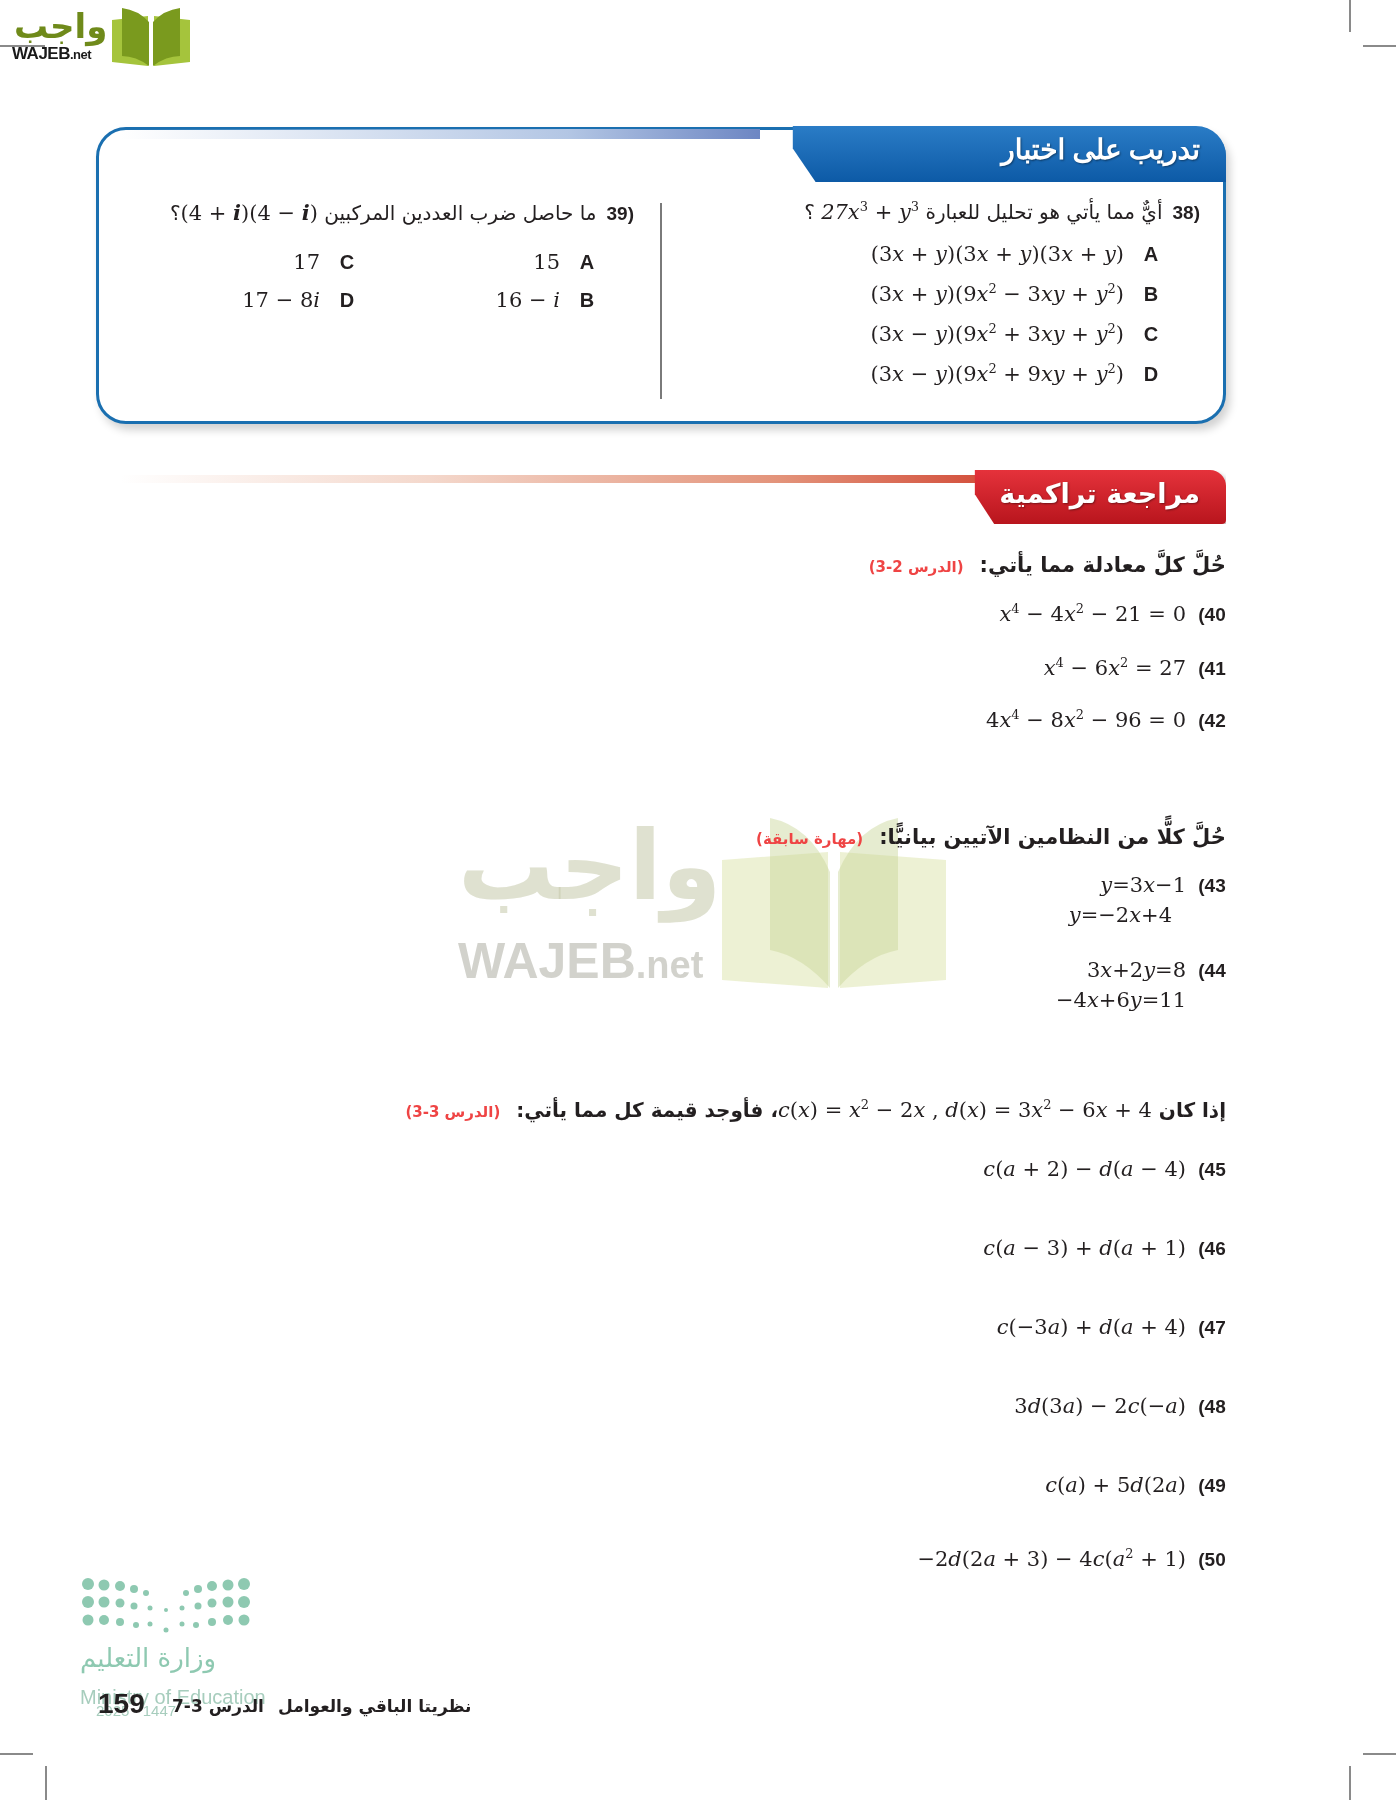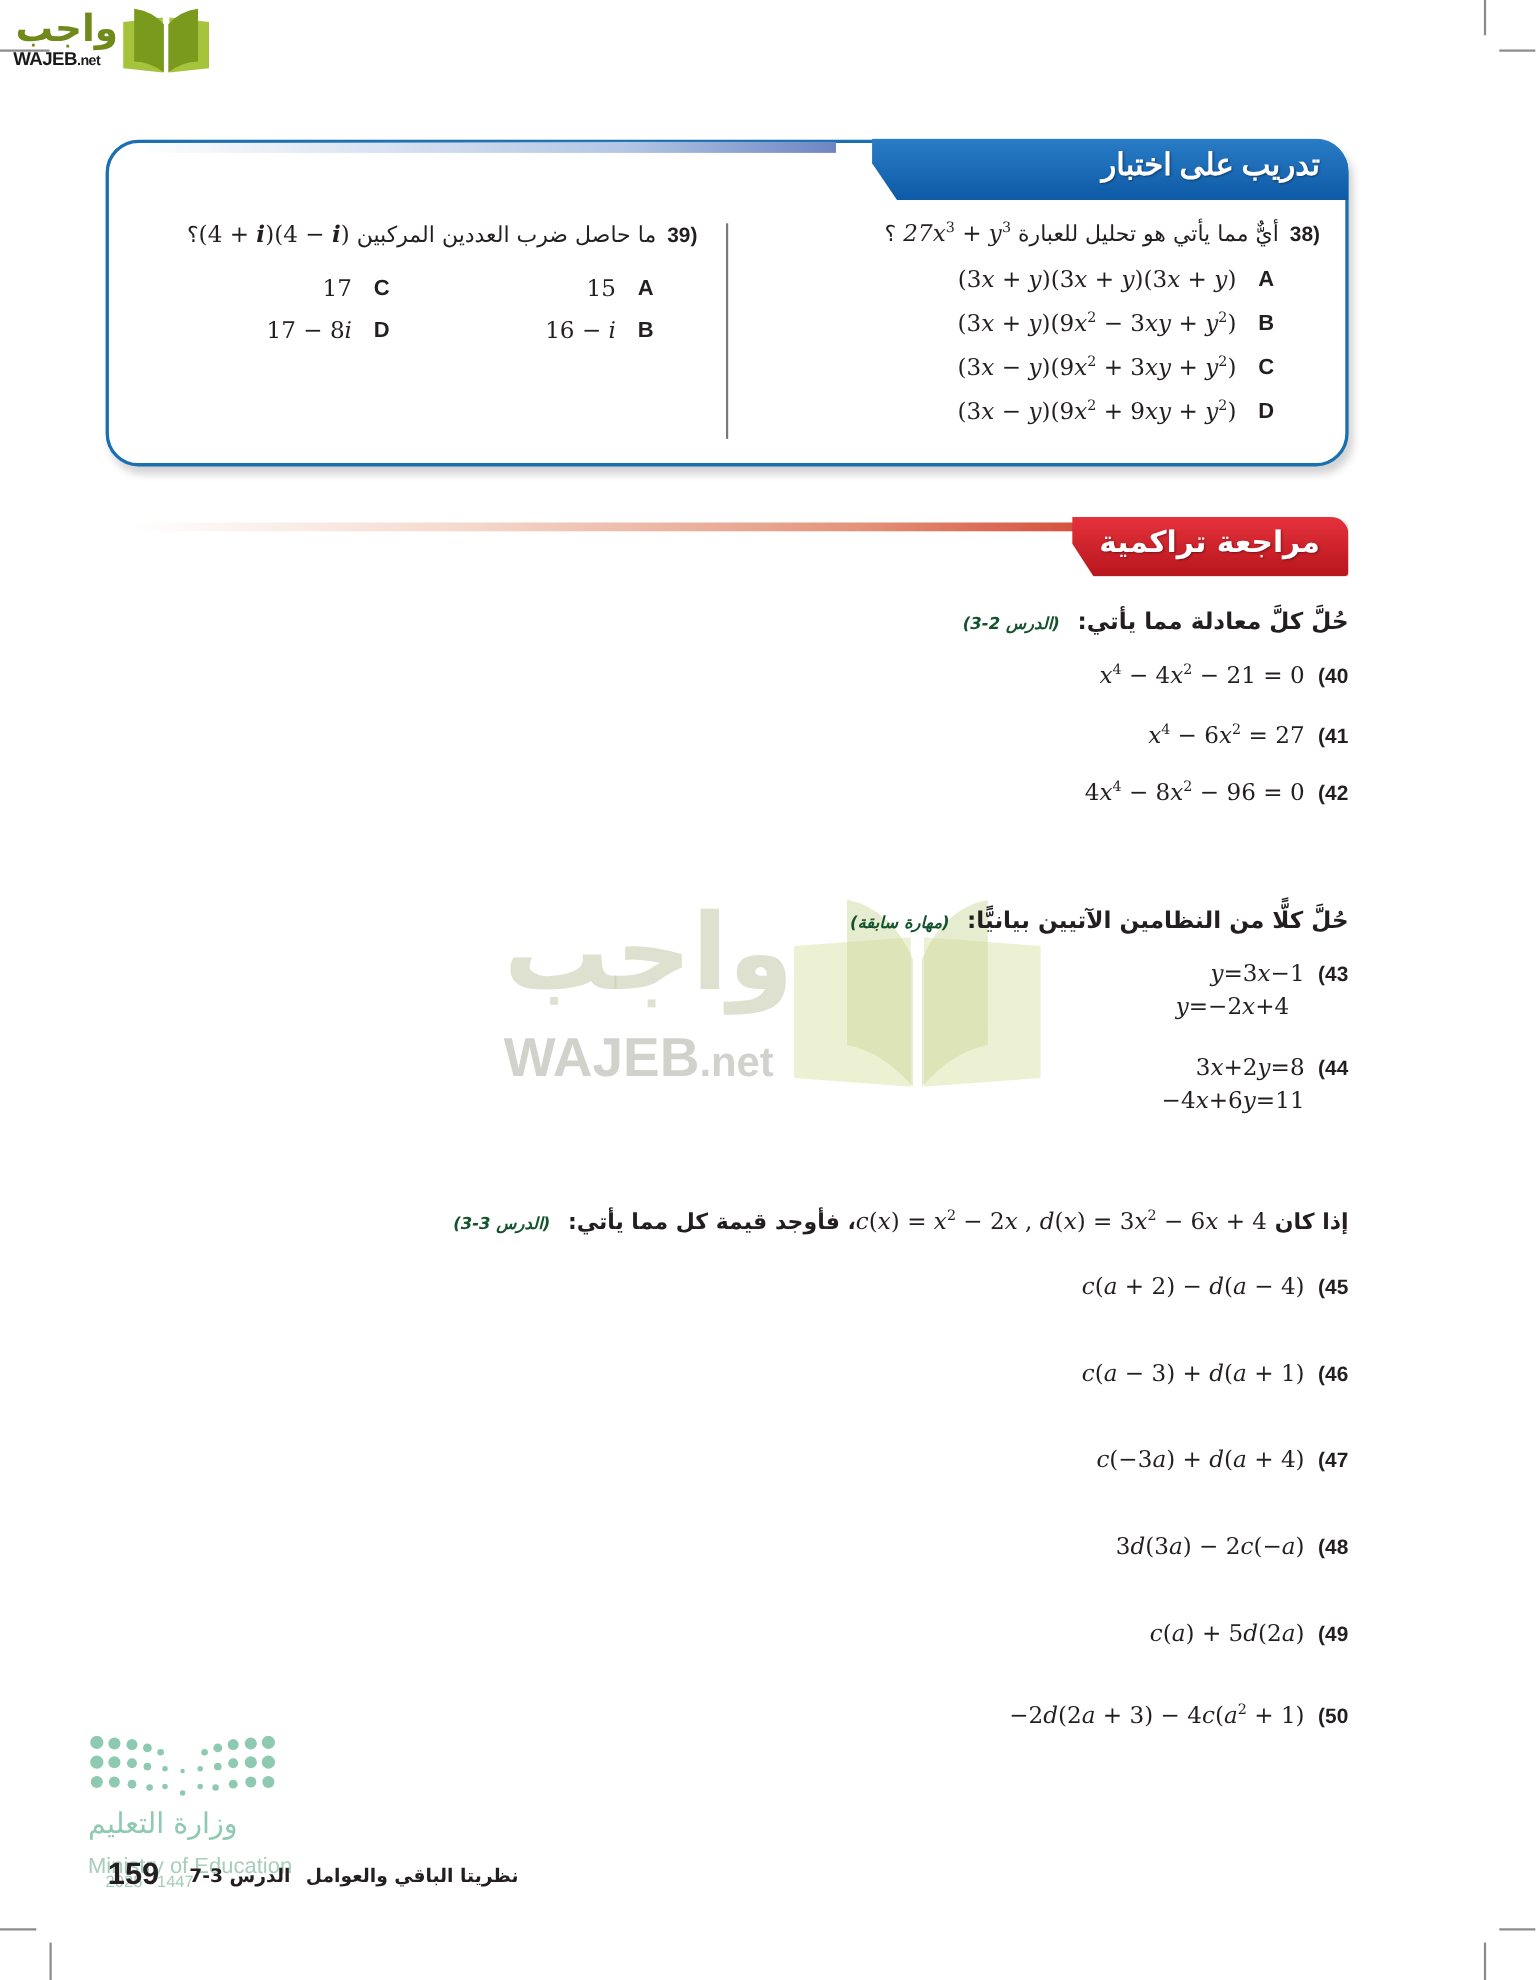--- a/index.html
+++ b/index.html
@@ -38,21 +38,21 @@
   .q39 .qtext { font-size: 20px; }
   .opt39 { position: absolute; display: flex; flex-direction: row-reverse; align-items: center; gap: 14px; }
 
   
   .review-line { position: absolute; left: 120px; top: 475px; width: 880px; height: 8px; background: linear-gradient(to right, rgba(255,255,255,0), #f4d8cc 35%, #e3937a 75%, #d24a37); }
   .review-header { position: absolute; left: 950px; top: 470px; width: 276px; height: 54px; background: linear-gradient(to bottom, #e5323b, #b8151d); border-top-right-radius: 16px; border-bottom-right-radius: 4px; clip-path: polygon(9% 0, 100% 0, 100% 100%, 16% 100%, 9% 45%); box-shadow: 3px 3px 4px rgba(0,0,0,0.25); }
   .review-title { position: absolute; right: 196px; top: 478px; font-family: "DejaVu Sans", sans-serif; font-weight: bold; font-size: 27px; color: #ffffff; direction: rtl; text-shadow: 1px 1px 2px rgba(0,0,0,0.4); }
 
   .instr { position: absolute; display: flex; flex-direction: row-reverse; align-items: baseline; gap: 16px; }
   .instr .itext { font-size: 21px; font-weight: bold; direction: rtl; }
-  .instr .ref { font-size: 15px; color: #14532d; font-weight: bold; direction: rtl; font-style: italic; }
+  .instr .ref { font-size: 15px; color: #ef4444; font-weight: bold; direction: rtl; }
 
   .exercise { position: absolute; right: 170px; display: flex; flex-direction: row-reverse; align-items: baseline; gap: 12px; }
   .exercise .num { width: 28px; text-align: center; }
   .exercise .stack { display: flex; flex-direction: column; align-items: flex-end; line-height: 30px; justify-content: space-between; }
 
   
   .wm { position: absolute; left: 458px; top: 810px; width: 490px; height: 180px; pointer-events: none; }
   .wm-ar { position: absolute; left: 0; top: 0; font-family: "DejaVu Sans", sans-serif; font-weight: bold; font-size: 96px; color: rgba(196,200,170,0.55); direction: rtl; }
   .wm-en { position: absolute; left: 0; top: 122px; font-family: "Liberation Sans", sans-serif; font-weight: bold; font-size: 50px; color: rgba(180,180,170,0.6); }
   .wm-en span { font-size: 38px; }

